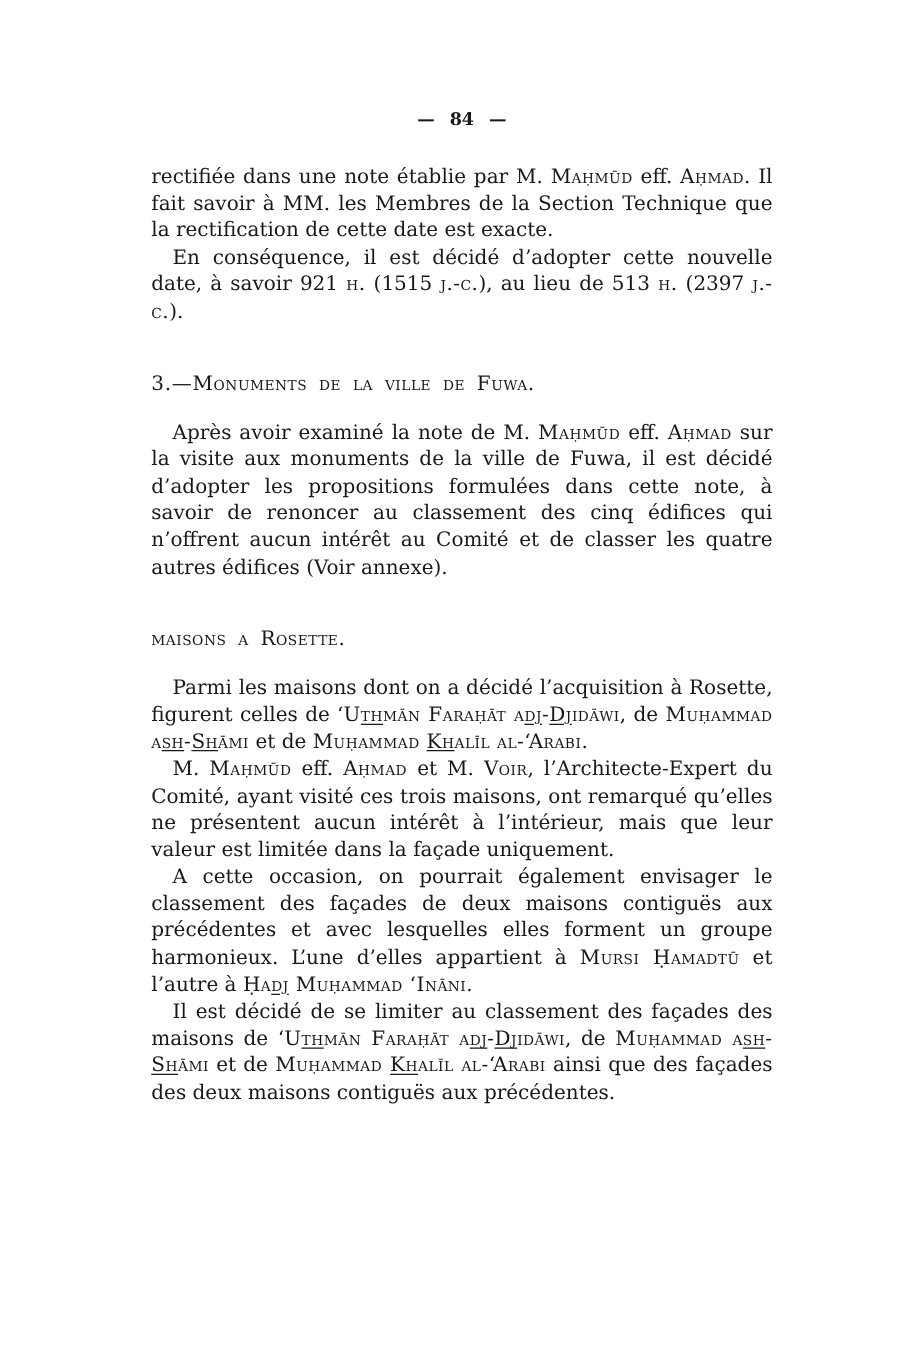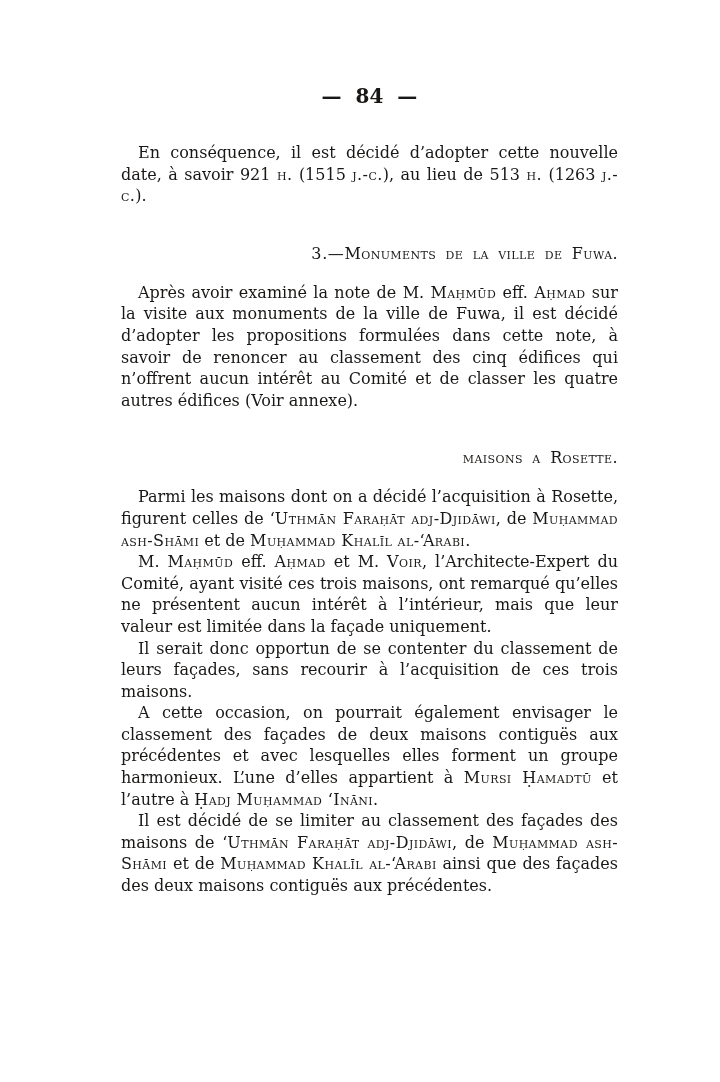--- a/index.html
+++ b/index.html
@@ -13,62 +13,62 @@
     width: 720px;
     height: 1082px;
     background: #ffffff;
     color: #1a1816;
     font-family: "DejaVu Serif", serif;
     padding: 86px 102px 0 121px;
     overflow: hidden;
   }
   .page-number {
     text-align: center;
-    font-size: 20px;
+    font-size: 14px;
     line-height: 20px;
     font-weight: bold;
     word-spacing: 7px;
-    margin-bottom: 36px;
+    margin-bottom: 24px;
   }
   .doc-body {
     font-size: 16px;
     line-height: 21.6px;
   }
   .para {
     margin: 0;
     text-align: justify;
   }
   .para.indent {
     text-indent: 17px;
   }
   .heading {
-    text-align: right;
+    text-align: left;
     margin: 34px 0 16px 0;
     line-height: 25px;
     letter-spacing: 0.6px;
     word-spacing: 4px;
   }
   .heading-line { white-space: nowrap; }
   .sc { font-variant: small-caps; letter-spacing: 0.4px; }
-  .u  { text-underline-offset: 2px; }
+  .u  { text-decoration: underline; text-underline-offset: 2px; }
   .i  { }
 </style>
 </head>
 <body>
 
 <div class="page">
   <div class="page-number">— 84 —</div>
   <div class="doc-body" id="doc-body">
-      <div class="para indent"><span>En conséquence, il est décidé d’adopter cette nouvelle date, à savoir 921 </span><span class="sc">h.</span><span> (1515 </span><span class="sc">j.-c.</span><span>), au lieu de 513 </span><span class="sc">h.</span><span> (1263 </span><span class="sc">j.-c.</span><span>).</span></div>
+      <div class="para"><span>rectifiée dans une note établie par M. </span><span class="sc">Maḥmūd</span><span> eff. </span><span class="sc">Aḥmad</span><span>. Il fait savoir à MM. les Membres de la Section Technique que la rectification de cette date est exacte.</span></div>
+      <div class="para indent"><span>En conséquence, il est décidé d’adopter cette nouvelle date, à savoir 921 </span><span class="sc">h.</span><span> (1515 </span><span class="sc">j.-c.</span><span>), au lieu de 513 </span><span class="sc">h.</span><span> (2397 </span><span class="sc">j.-c.</span><span>).</span></div>
       <div class="heading">
         <div class="heading-line"><span>3.—</span><span class="sc">Monuments de la ville de Fuwa.</span></div>
       </div>
       <div class="para indent"><span>Après avoir examiné la note de M. </span><span class="sc">Maḥmūd</span><span> eff. </span><span class="sc">Aḥmad</span><span> sur la visite aux monuments de la ville de Fuwa, il est décidé d’adopter les propositions formulées dans cette note, à savoir de renoncer au classement des cinq édifices qui n’offrent aucun intérêt au Comité et de classer les quatre autres édifices (Voir </span><span class="i">annexe</span><span>).</span></div>
       <div class="heading">
         <div class="heading-line"><span class="sc">maisons a Rosette.</span></div>
       </div>
       <div class="para indent"><span>Parmi les maisons dont on a décidé l’acquisition à Rosette, figurent celles de ‘</span><span class="sc">U</span><span class="sc u">th</span><span class="sc">mān Faraḥāt a</span><span class="sc u">dj</span><span class="sc">-</span><span class="sc u">Dj</span><span class="sc">idāwi</span><span>, de </span><span class="sc">Muḥammad a</span><span class="sc u">sh</span><span class="sc">-</span><span class="sc u">Sh</span><span class="sc">āmi</span><span> et de </span><span class="sc">Muḥammad </span><span class="sc u">Kh</span><span class="sc">alīl al-‘Arabi</span><span>.</span></div>
       <div class="para indent"><span>M. </span><span class="sc">Maḥmūd</span><span> eff. </span><span class="sc">Aḥmad</span><span> et M. </span><span class="sc">Voir</span><span>, l’Architecte-Expert du Comité, ayant visité ces trois maisons, ont remarqué qu’elles ne présentent aucun intérêt à l’intérieur, mais que leur valeur est limitée dans la façade uniquement.</span></div>
-      <div class="para indent"><span>Il serait donc opportun de se contenter du classement de leurs façades, sans recourir à l’acquisition de ces trois maisons.</span></div>
       <div class="para indent"><span>A cette occasion, on pourrait également envisager le classement des façades de deux maisons contiguës aux précédentes et avec lesquelles elles forment un groupe harmonieux. L’une d’elles appartient à </span><span class="sc">Mursi Ḥamadtū</span><span> et l’autre à </span><span class="sc">Ḥa</span><span class="sc u">dj</span><span class="sc"> Muḥammad ‘Ināni</span><span>.</span></div>
       <div class="para indent"><span>Il est décidé de se limiter au classement des façades des maisons de ‘</span><span class="sc">U</span><span class="sc u">th</span><span class="sc">mān Faraḥāt a</span><span class="sc u">dj</span><span class="sc">-</span><span class="sc u">Dj</span><span class="sc">idāwi</span><span>, de </span><span class="sc">Muḥammad a</span><span class="sc u">sh</span><span class="sc">-</span><span class="sc u">Sh</span><span class="sc">āmi</span><span> et de </span><span class="sc">Muḥammad </span><span class="sc u">Kh</span><span class="sc">alīl al-‘Arabi</span><span> ainsi que des façades des deux maisons contiguës aux précédentes.</span></div>
     </div>
 </div>
 
 </body></html>

